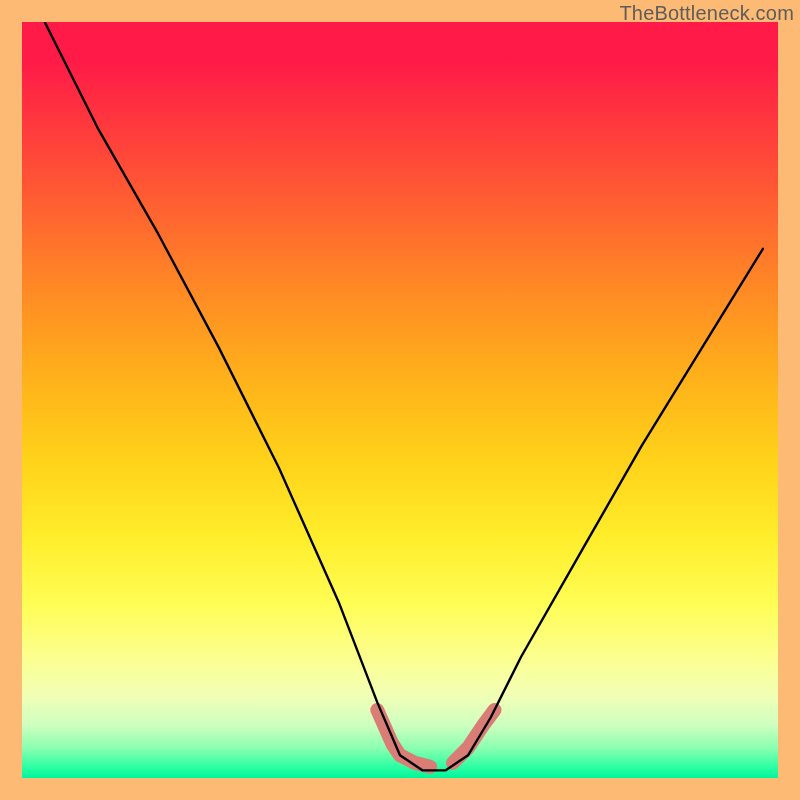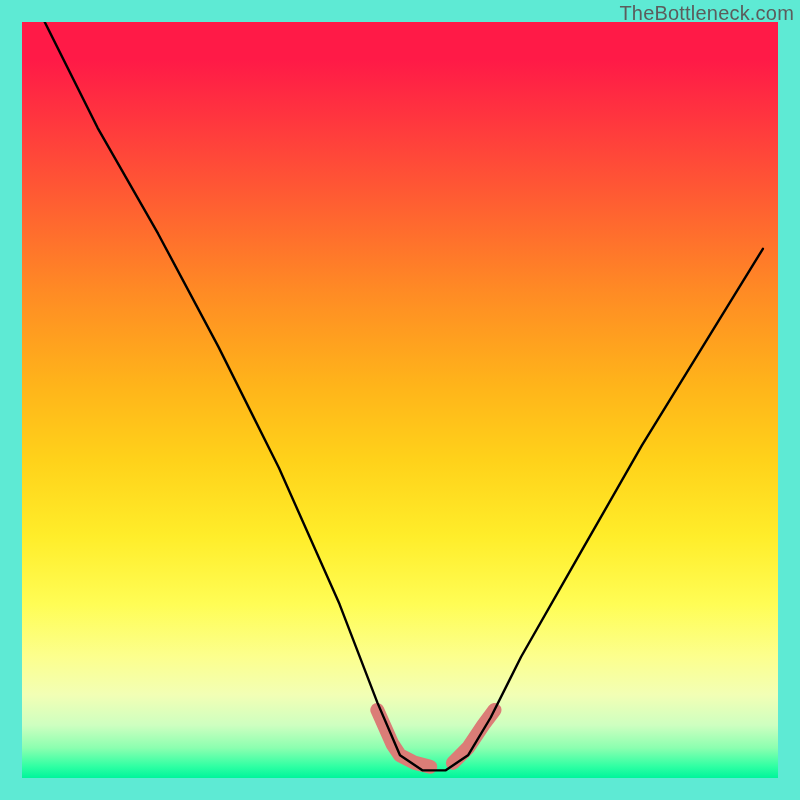--- a/index.html
+++ b/index.html
@@ -8,21 +8,21 @@
     width: 800px;
     height: 800px;
     background: #000;
     overflow: hidden;
     font-family: Arial, Helvetica, sans-serif;
   }
   .stage {
     position: relative;
     width: 800px;
     height: 800px;
-    background: #5eead4;
+    background: #fdba74;
   }
   .plot-area {
     position: absolute;
     left: 22px;
     top: 22px;
     width: 756px;
     height: 756px;
     overflow: hidden;
   }
   .gradient-bg {

